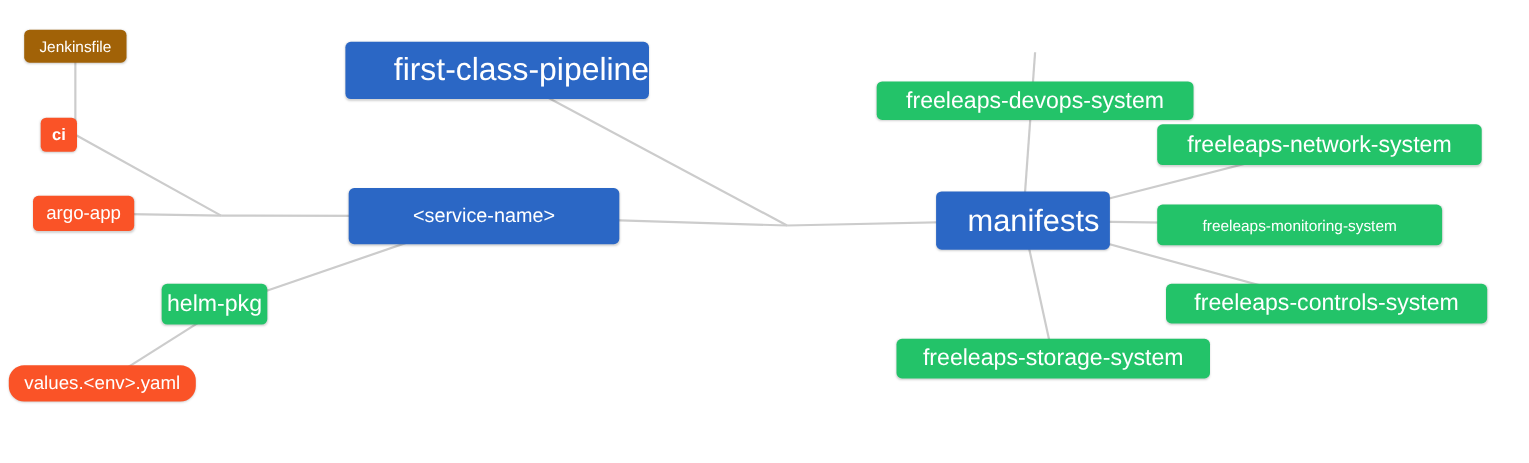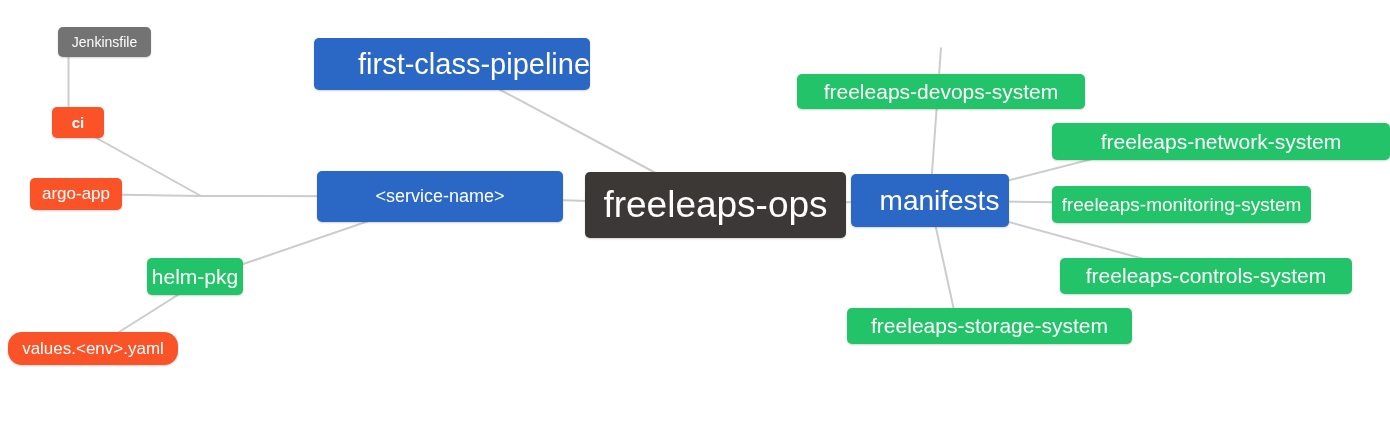--- a/index.html
+++ b/index.html
@@ -59,28 +59,27 @@
       <line x1="440" y1="196.5" x2="207" y2="276.5" stroke="#cccccc" stroke-width="2"></line>
       <line x1="207" y1="276.5" x2="93" y2="348.5" stroke="#cccccc" stroke-width="2"></line>
       <line x1="715.5" y1="205" x2="930" y2="200.5" stroke="#cccccc" stroke-width="2"></line>
       <line x1="930" y1="200.5" x2="941" y2="47.5" stroke="#cccccc" stroke-width="2"></line>
       <line x1="930" y1="200.5" x2="1199.5" y2="131.5" stroke="#cccccc" stroke-width="2"></line>
       <line x1="930" y1="200.5" x2="1212.5" y2="204.5" stroke="#cccccc" stroke-width="2"></line>
       <line x1="930" y1="200.5" x2="1206" y2="276" stroke="#cccccc" stroke-width="2"></line>
       <line x1="930" y1="200.5" x2="957.5" y2="326" stroke="#cccccc" stroke-width="2"></line>
     </svg>
   <div class="nodes-layer">
-      <div class="node" style="left: 22px; top: 27px; width: 93px; height: 30px; font-size: 14px; font-weight: 400; background: #737373; margin-left: 36px;">Jenkinsfile</div>
-      <div class="node" style="left: 52px; top: 107px; width: 52px; height: 31px; font-size: 15px; font-weight: 700; background: rgb(250, 83, 39);">ci</div>
+      <div class="node" style="left: 22px; top: 27px; width: 93px; height: 30px; font-size: 14px; font-weight: 400; background: #a16207;">Jenkinsfile</div>
+      <div class="node" style="left: 37px; top: 107px; width: 33px; height: 31px; font-size: 15px; font-weight: 700; background: rgb(250, 83, 39);">ci</div>
       <div class="node" style="left: 30px; top: 178px; width: 92px; height: 32px; font-size: 17px; font-weight: 400; background: rgb(250, 83, 39);">argo-app</div>
       <div class="node" style="left: 317px; top: 171px; width: 246px; height: 51px; font-size: 18px; font-weight: 400; background: rgb(43, 103, 197);">&lt;service-name&gt;</div>
       <div class="node" style="left: 314px; top: 38px; width: 276px; height: 52px; font-size: 29px; font-weight: 400; background: rgb(43, 103, 197); padding-left: 44px;">first-class-pipeline</div>
-      <div class="node" style="left: 585px; top: 172px; width: 261px; height: 66px; font-size: 37px; font-weight: 400; background: rgb(59, 56, 54);">freeleaps-ops</div>
       <div class="node" style="left: 851px; top: 174px; width: 158px; height: 53px; font-size: 28px; font-weight: 400; background: rgb(43, 103, 197); padding-left: 19px;">manifests</div>
       <div class="node" style="left: 147px; top: 258px; width: 96px; height: 37px; font-size: 21px; font-weight: 400; background: rgb(35, 195, 105);">helm-pkg</div>
       <div class="node" style="left: 8px; top: 332px; width: 170px; height: 33px; font-size: 17px; font-weight: 400; background: rgb(250, 83, 39); border-radius: 14px;">values.&lt;env&gt;.yaml</div>
       <div class="node" style="left: 797px; top: 30px; width: 288px; height: 35px; font-size: 21px; font-weight: 400; background: rgb(35, 195, 105); margin-top: 44px;">freeleaps-devops-system</div>
-      <div class="node" style="left: 1052px; top: 123px; width: 338px; height: 37px; font-size: 21px; font-weight: 400; background: rgb(35, 195, 105);">freeleaps-network-system</div>
-      <div class="node" style="left: 1052px; top: 186px; width: 259px; height: 37px; font-size: 19px; font-weight: 400; background: rgb(35, 195, 105);">freeleaps-monitoring-system</div>
+      <div class="node" style="left: 1052px; top: 113px; width: 295px; height: 37px; font-size: 21px; font-weight: 400; background: rgb(35, 195, 105);">freeleaps-network-system</div>
+      <div class="node" style="left: 1052px; top: 186px; width: 259px; height: 37px; font-size: 14px; font-weight: 400; background: rgb(35, 195, 105);">freeleaps-monitoring-system</div>
       <div class="node" style="left: 1060px; top: 258px; width: 292px; height: 36px; font-size: 21px; font-weight: 400; background: rgb(35, 195, 105);">freeleaps-controls-system</div>
-      <div class="node" style="left: 815px; top: 308px; width: 285px; height: 36px; font-size: 21px; font-weight: 400; background: rgb(35, 195, 105); margin-left: 32px;">freeleaps-storage-system</div>
+      <div class="node" style="left: 815px; top: 308px; width: 285px; height: 36px; font-size: 21px; font-weight: 400; background: rgb(35, 195, 105);">freeleaps-storage-system</div>
     </div>
 </div>
 
 </body></html>

